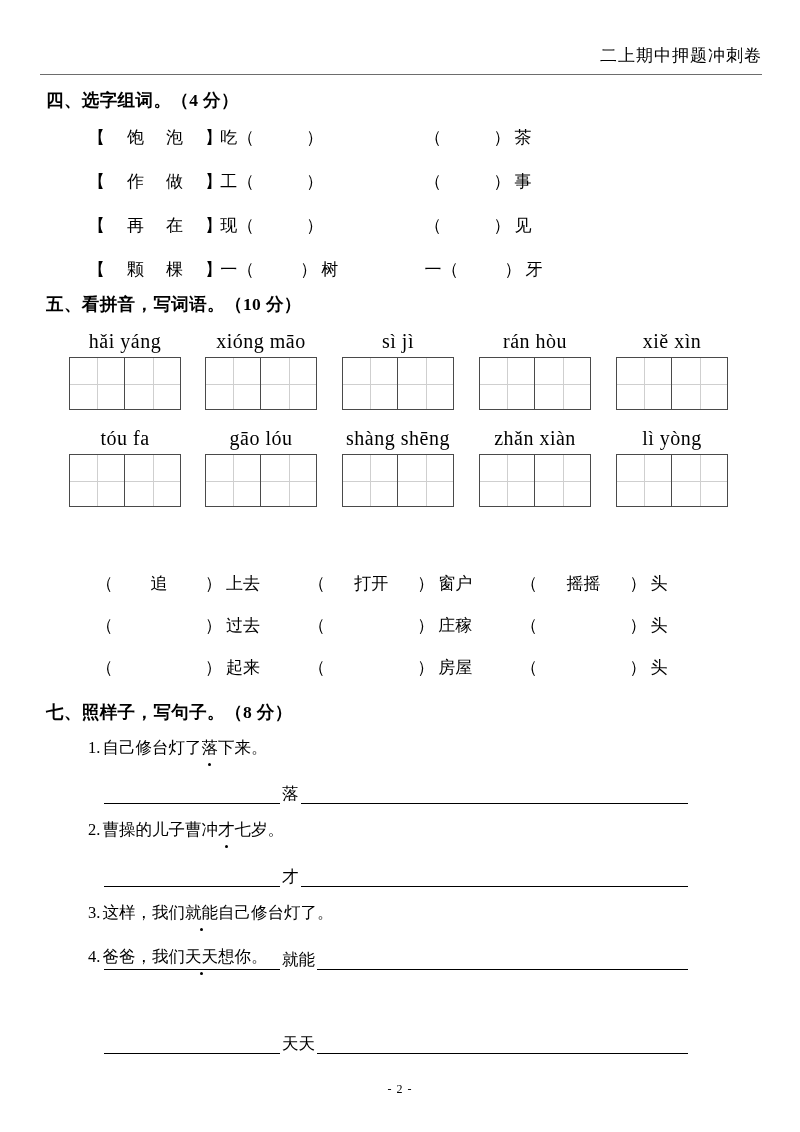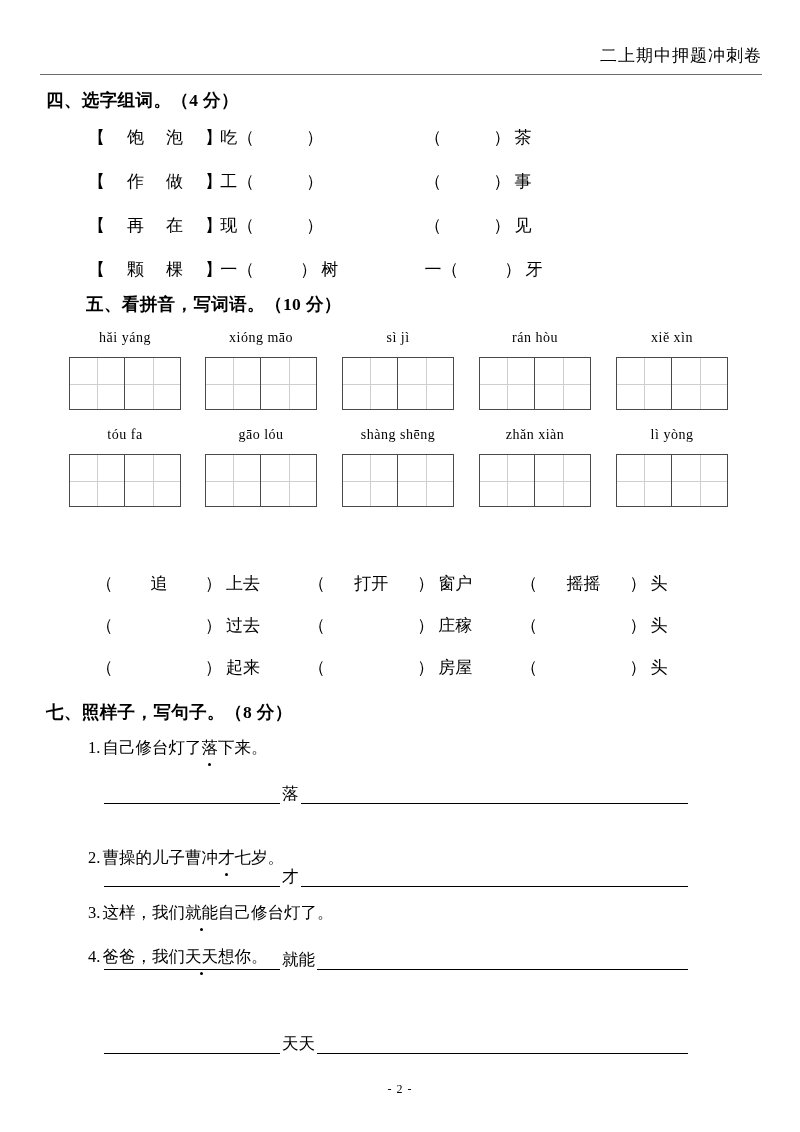--- a/index.html
+++ b/index.html
@@ -77,21 +77,21 @@
     width: 200px;
   }
   .q-right {
     display: inline-block;
   }
   .paren-gap { display: inline-block; width: 52px; }
   .paren-gap-sm { display: inline-block; width: 46px; }
   .py-group {
     position: absolute;
     text-align: center;
-    font-size: 14px;
+    font-size: 20px;
     font-family: "Liberation Serif", "DejaVu Serif", serif;
     white-space: nowrap;
     letter-spacing: 0.5px;
   }
   .tz-group {
     position: absolute;
     display: flex;
     border: 1.3px solid #4a4a4a;
     box-sizing: border-box;
     background: #fff;
@@ -241,21 +241,21 @@
   </div>
 
   <div class="s4-row" style="top:258px;">
     <span class="brk">
       <span class="b">【</span><span class="sp"></span><span>颗</span><span class="sp"></span><span>棵</span><span class="sp"></span><span class="b">】</span>
     </span>
     <span class="q-left"><span>一</span><span>（</span><span class="paren-gap-sm"></span><span>）</span><span class="v-word">树</span></span>
     <span class="q-right"><span>一</span><span>（</span><span class="paren-gap-sm"></span><span>）</span><span class="v-word">牙</span></span>
   </div>
 
-  <div class="section-title" style="top:292px;margin-left:40px;">五、看拼音，写词语。（10 分）</div>
+  <div class="section-title" style="top:292px;">五、看拼音，写词语。（10 分）</div>
 
   <div class="py-group" style="left:69px;  top:330px; width:112px;">hǎi yáng</div>
   <div class="py-group" style="left:205px; top:330px; width:112px;">xióng māo</div>
   <div class="py-group" style="left:342px; top:330px; width:112px;">sì   jì</div>
   <div class="py-group" style="left:479px; top:330px; width:112px;">rán hòu</div>
   <div class="py-group" style="left:616px; top:330px; width:112px;">xiě xìn</div>
 
   <div class="tz-group" style="left:69px;  top:357px; width:112px; height:53px;">
     <div class="tz-cell" style="width:56px;"></div>
     <div class="tz-cell" style="width:56px;"></div>
@@ -327,21 +327,21 @@
 
   <div class="s7-q" style="top:737px;">
     <span class="num">1.</span><span>自己修台灯了</span><span class="dotted"><span>落</span></span><span>下来。</span>
   </div>
   <div class="s7-line" style="top:778px;">
     <span class="seg a"></span>
     <span class="kw">落</span>
     <span class="seg b"></span>
   </div>
 
-  <div class="s7-q" style="top:819px;margin-top:28px;">
+  <div class="s7-q" style="top:819px;">
     <span class="num">2.</span><span>曹操的儿子曹冲</span><span class="dotted"><span>才</span></span><span>七岁。</span>
   </div>
   <div class="s7-line" style="top:861px;">
     <span class="seg a"></span>
     <span class="kw">才</span>
     <span class="seg b"></span>
   </div>
 
   <div class="s7-q" style="top:902px;">
     <span class="num">3.</span><span>这样，我们</span><span class="dotted"><span>就能</span></span><span>自己修台灯了。</span>

